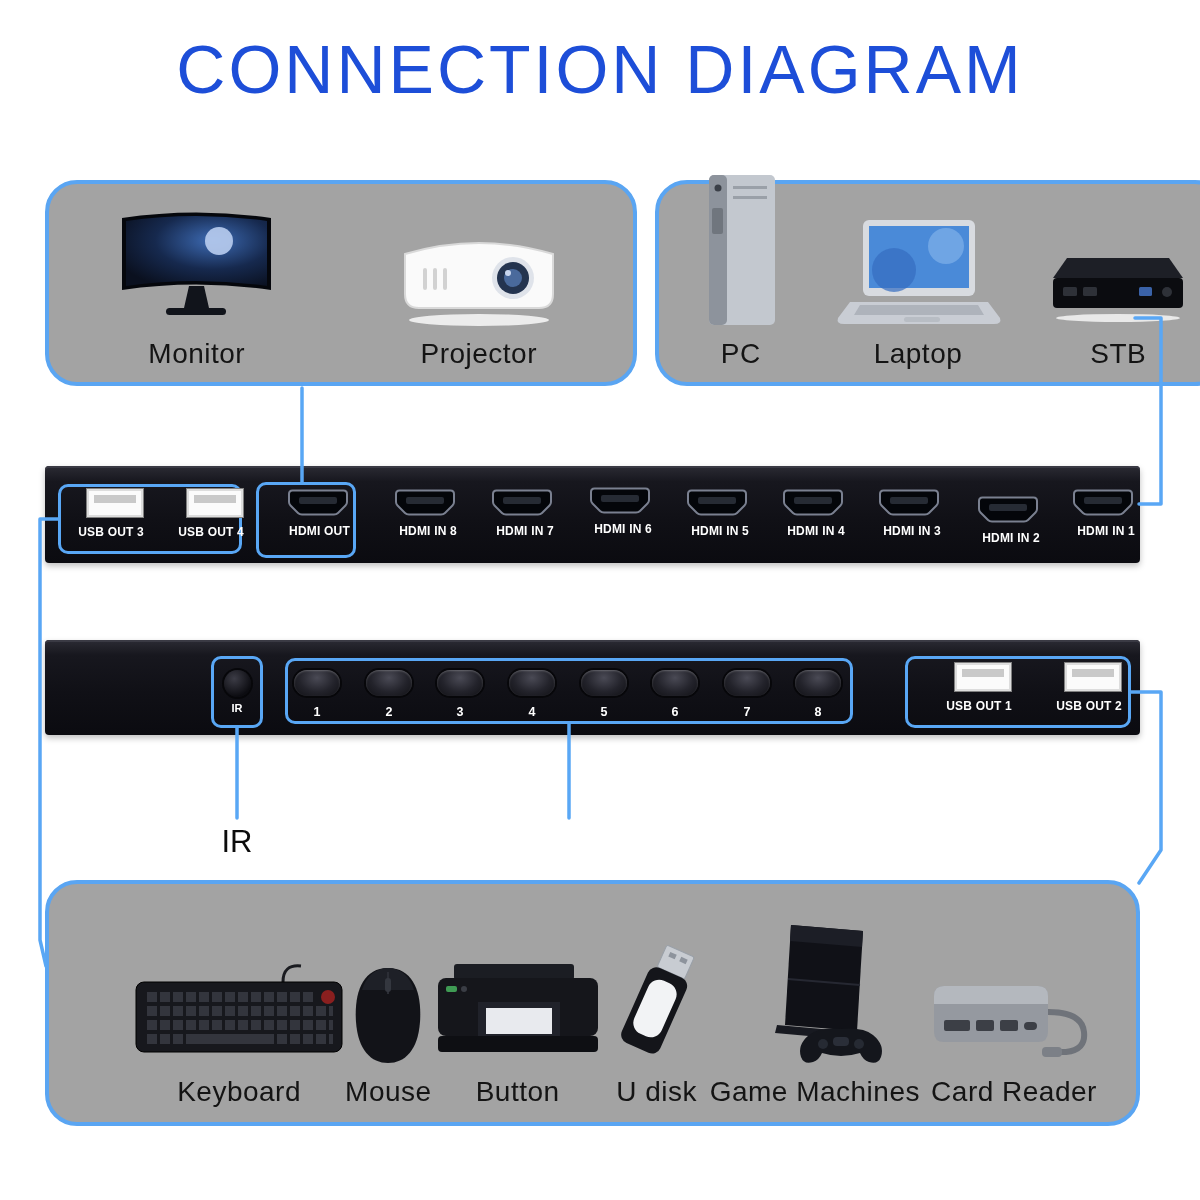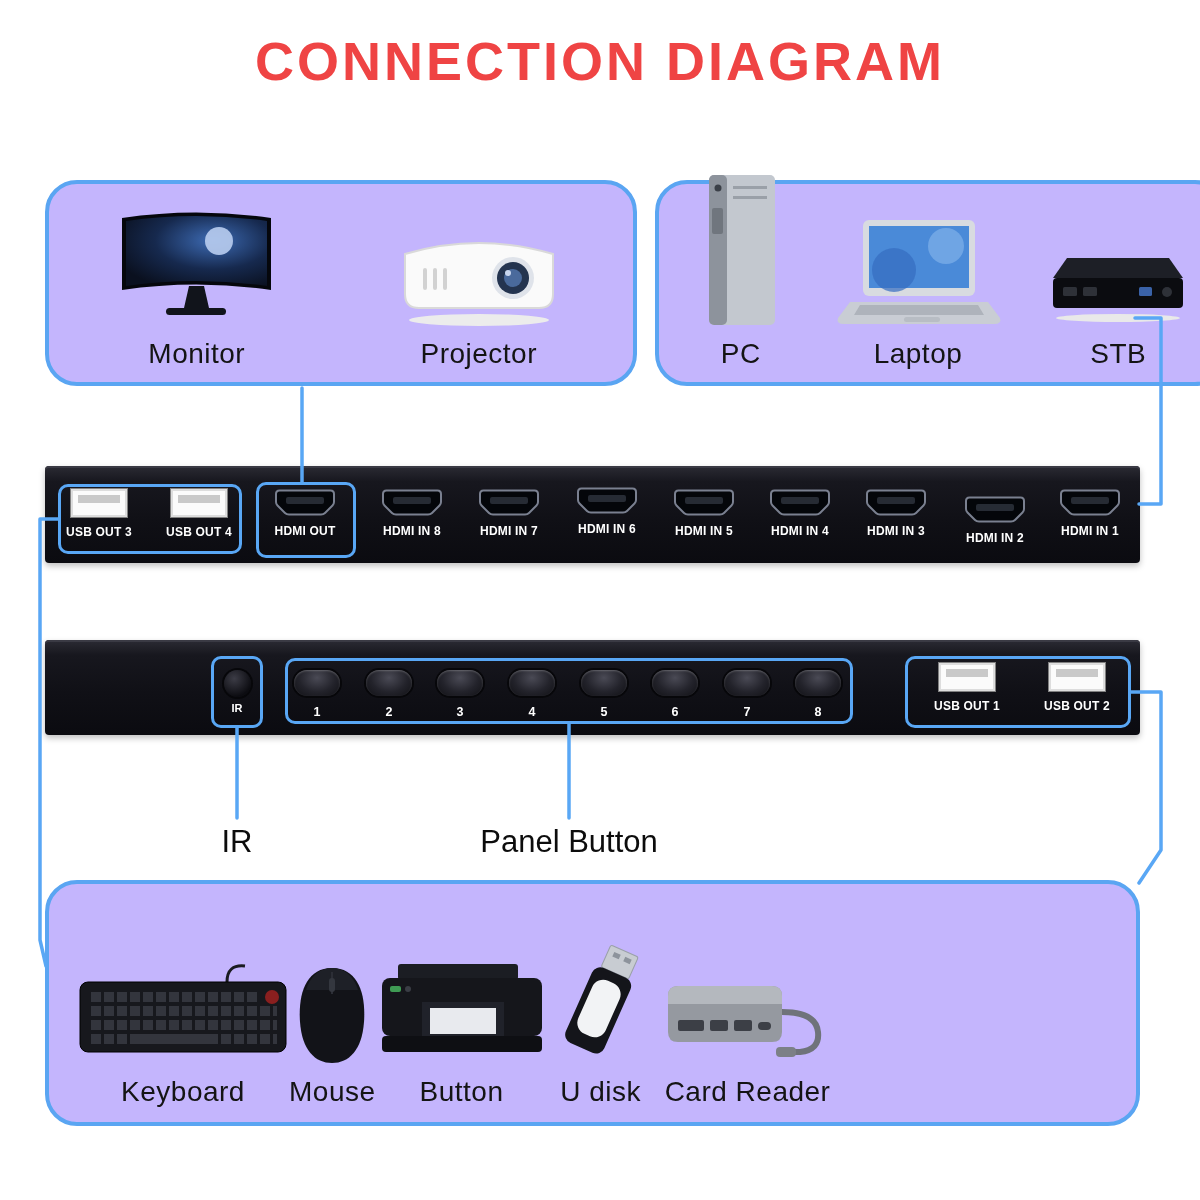--- a/index.html
+++ b/index.html
@@ -1,31 +1,31 @@
 <!DOCTYPE html>
 <html><head>
 <meta charset="utf-8">
 <style>
   *{margin:0;padding:0;box-sizing:border-box}
   html,body{width:1200px;height:1200px}
   body{background:#ffffff;font-family:"Liberation Sans",sans-serif;position:relative;overflow:hidden}
   .stage{position:absolute;left:0;top:0;width:1200px;height:1200px}
   .title{position:absolute;top:30px;left:0;width:100%;text-align:center;
-         font-size:54px;font-weight:700;letter-spacing:3px;color:#ef4444;white-space:nowrap}
-  .group-box{position:absolute;border:4px solid #5aa5f2;border-radius:32px;background:#c4b5fd;
+         font-size:68px;font-weight:400;letter-spacing:3px;color:#1d4ed8;white-space:nowrap}
+  .group-box{position:absolute;border:4px solid #5aa5f2;border-radius:32px;background:#a3a3a3;
              display:flex;align-items:flex-end;justify-content:space-around;padding:0 10px 12px}
   .device-item{display:flex;flex-direction:column;align-items:center;gap:10px}
   .device-label{font-size:28px;color:#141414;letter-spacing:0.5px;white-space:nowrap}
   .panel-bar{position:absolute;left:45px;width:1095px;border-radius:4px;
              background:linear-gradient(180deg,#2b2b34 0%,#17171e 16%,#101016 55%,#0b0b10 100%);
              box-shadow:inset 0 2px 0 #3a3a44, 0 3px 6px rgba(0,0,0,.25)}
   .panel-bar.rear{top:466px;height:97px}
   .panel-bar.front{top:640px;height:95px}
   .hl-rect{position:absolute;border:3px solid #59a7f5;border-radius:10px}
-  .port{position:absolute;display:flex;flex-direction:column;align-items:center;gap:7px;width:90px}
+  .port{position:absolute;display:flex;flex-direction:column;align-items:flex-end;gap:7px;width:90px}
   .usb-jack{width:58px;height:30px;background:#fbfbfb;border:1px solid #808080;
             box-shadow:inset 0 0 0 2px #dddddd;position:relative}
   .usb-jack::after{content:"";position:absolute;left:7px;right:7px;top:6px;height:8px;background:#c9c9c9}
   .port-label{color:#ffffff;font-size:12px;font-weight:bold;white-space:nowrap;letter-spacing:.2px}
   .hdmi-svg{display:block}
   .ir-unit{position:absolute;display:flex;flex-direction:column;align-items:center;gap:5px;width:40px}
   .ir-dot{width:27px;height:27px;border-radius:50%;
           background:radial-gradient(circle at 38% 32%,#3c3c46,#0c0c11 72%);box-shadow:0 0 0 2px #07070a}
   .ir-small{color:#fff;font-size:11px;font-weight:bold}
   .btn-unit{position:absolute;display:flex;flex-direction:column;align-items:center;gap:9px;width:60px}
@@ -241,23 +241,22 @@
       <div class="usb-jack"></div>
       <div class="port-label">USB OUT 1</div>
     </div>
     <div class="port" style="left:987px;top:22px">
       <div class="usb-jack"></div>
       <div class="port-label">USB OUT 2</div>
     </div>
   </div>
 
   <div class="callout" style="left:237px;top:824px">IR</div>
-  <div class="callout" style="left:569px;top:824px">Panel Button</div>
-
-  <div class="group-box" style="left:45px;top:880px;width:1095px;height:246px;justify-content:flex-start;padding:0 28px 14px">
+
+  <div class="group-box" style="left:45px;top:880px;width:1095px;height:246px;justify-content:flex-end;padding:0 28px 14px">
     <div class="device-item">
       <svg width="212" height="110" viewBox="0 0 212 110">
         <path d="M150 26 Q150 8 168 10" fill="none" stroke="#1a1b20" stroke-width="3"></path>
         <rect x="3" y="26" width="206" height="70" rx="8" fill="#17181d" stroke="#000000"></rect>
         <g stroke="#33353d" stroke-width="10">
           <line x1="14" y1="41" x2="182" y2="41" stroke-dasharray="10 3"></line>
           <line x1="14" y1="55" x2="200" y2="55" stroke-dasharray="10 3"></line>
           <line x1="14" y1="69" x2="200" y2="69" stroke-dasharray="10 3"></line>
           <line x1="14" y1="83" x2="200" y2="83" stroke-dasharray="10 3"></line>
           <line x1="62" y1="83" x2="132" y2="83"></line>
@@ -293,20 +292,33 @@
           <rect x="38" y="4" width="30" height="24" rx="2" fill="#c8ccd2" stroke="#9aa0a8"></rect>
           <rect x="44" y="9" width="7" height="5" fill="#8d939c"></rect>
           <rect x="56" y="9" width="7" height="5" fill="#8d939c"></rect>
           <rect x="32" y="28" width="42" height="82" rx="9" fill="#14151a"></rect>
           <rect x="38" y="38" width="30" height="58" rx="12" fill="#f2f3f5"></rect>
         </g>
       </svg>
       <div class="device-label">U disk</div>
     </div>
     <div class="device-item">
+      <svg width="200" height="145" viewBox="0 0 200 145">
+        <path d="M76 4 L148 10 L142 110 L70 104 Z" fill="#101117"></path>
+        <path d="M76 4 L148 10 L147 26 L75 20 Z" fill="#1c1e26"></path>
+        <line x1="73" y1="58" x2="145" y2="64" stroke="#262832" stroke-width="2"></line>
+        <path d="M62 104 L152 112 L150 120 L60 112 Z" fill="#181a21"></path>
+        <path d="M94 114 Q104 106 126 108 Q148 106 158 114 Q170 124 166 136 Q163 144 154 141 Q148 139 145 132 Q126 138 107 132 Q104 139 98 141 Q89 144 86 136 Q82 124 94 114 Z" fill="#14161c"></path>
+        <circle cx="108" cy="123" r="5" fill="#262a33"></circle>
+        <circle cx="144" cy="123" r="5" fill="#262a33"></circle>
+        <rect x="118" y="116" width="16" height="9" rx="4" fill="#2a2e38"></rect>
+      </svg>
+      <div class="device-label">Game Machines</div>
+    </div>
+    <div class="device-item">
       <svg width="188" height="104" viewBox="0 0 188 104">
         <path d="M14 34 Q14 24 24 24 L118 24 Q128 24 128 34 L128 70 Q128 80 118 80 L24 80 Q14 80 14 70 Z" fill="#9599a0"></path>
         <path d="M14 34 Q14 24 24 24 L118 24 Q128 24 128 34 L128 42 L14 42 Z" fill="#b4b8be"></path>
         <rect x="24" y="58" width="26" height="11" rx="2" fill="#3c3f46"></rect>
         <rect x="56" y="58" width="18" height="11" rx="2" fill="#3c3f46"></rect>
         <rect x="80" y="58" width="18" height="11" rx="2" fill="#3c3f46"></rect>
         <rect x="104" y="60" width="13" height="8" rx="4" fill="#3c3f46"></rect>
         <path d="M128 50 Q162 50 164 70 Q166 88 146 90 L140 90" fill="none" stroke="#6f737a" stroke-width="6"></path>
         <rect x="122" y="85" width="20" height="10" rx="4" fill="#7c8087"></rect>
       </svg>

